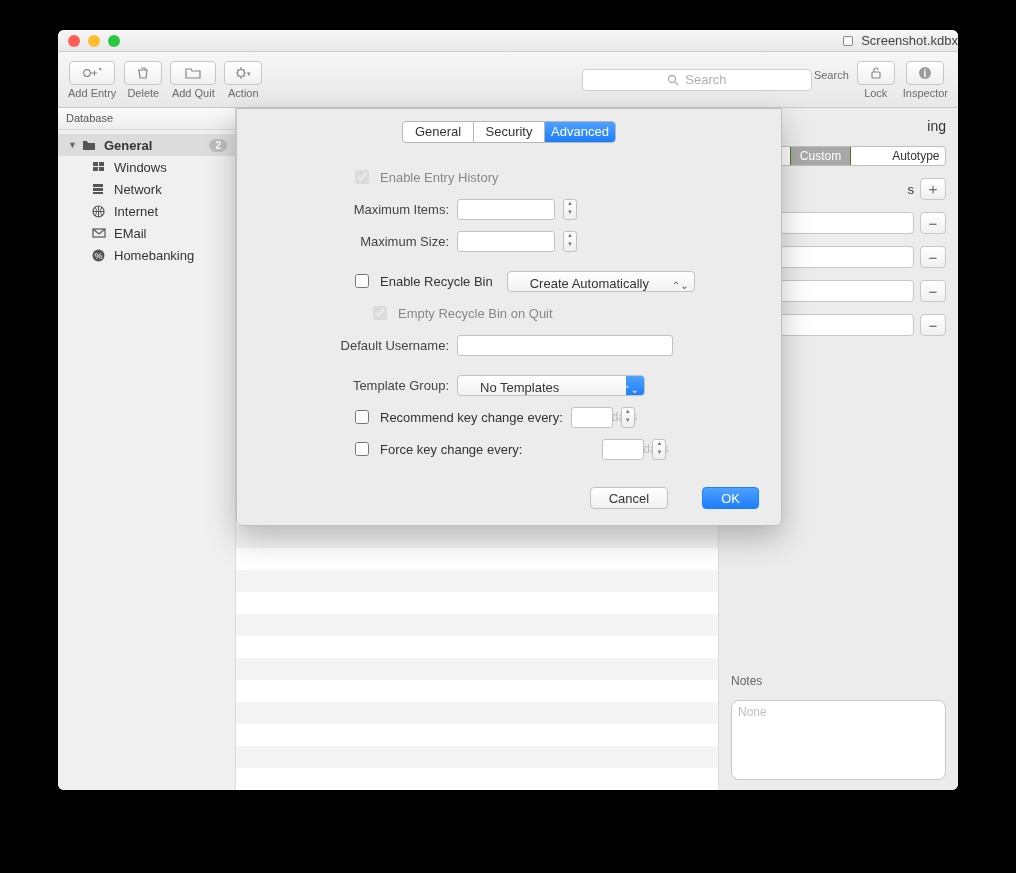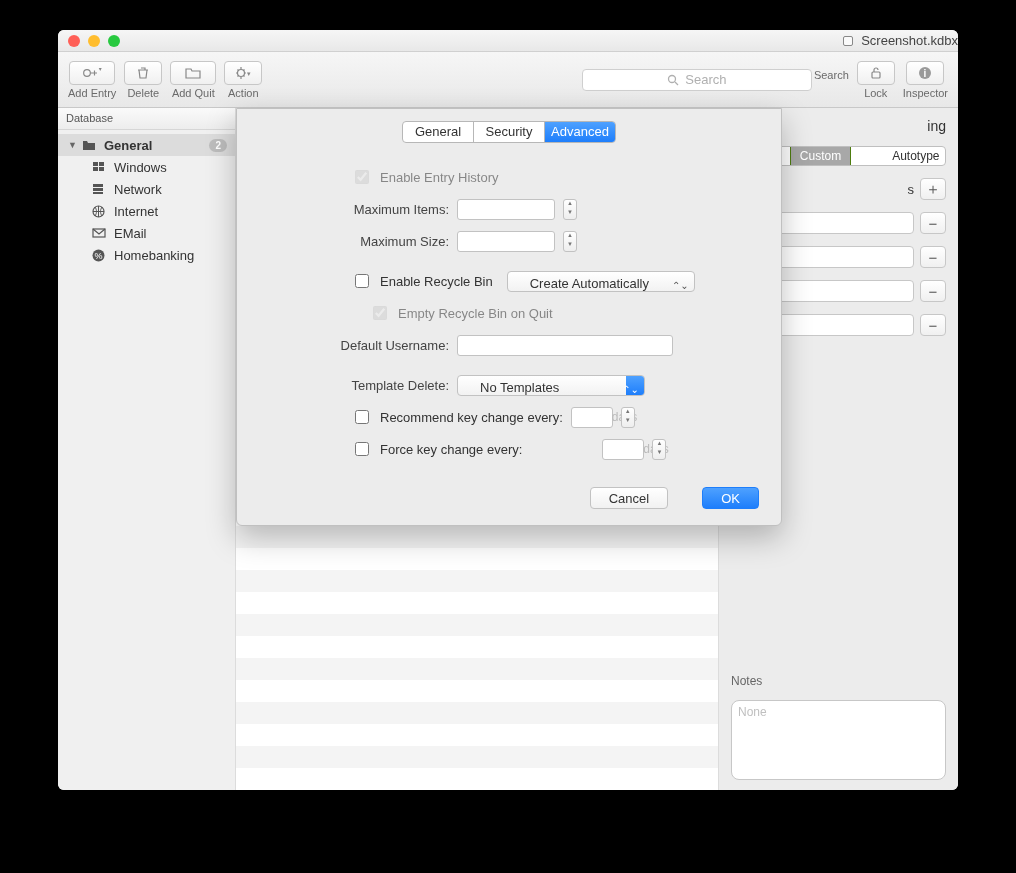--- a/index.html
+++ b/index.html
@@ -436,21 +436,21 @@
         <span class="chk-dis">Empty Recycle Bin on Quit</span>
       </div>
       <div class="frow">
         <span class="lbl">Default Username:</span>
         <div class="txtinput"></div>
       </div>
 
       <div style="height:8px;"></div>
 
       <div class="frow">
-        <span class="lbl">Template Delete:</span>
+        <span class="lbl">Template Group:</span>
         <div class="popup blue-end">
           <span>No Templates</span>
           <span class="caret">⌃⌄</span>
         </div>
       </div>
       <div class="frow">
         <span style="width:64px;"></span>
         <input type="checkbox" class="chk" style="">
         <span>Recommend key change every:</span>
         <div class="smallinput">days</div>

